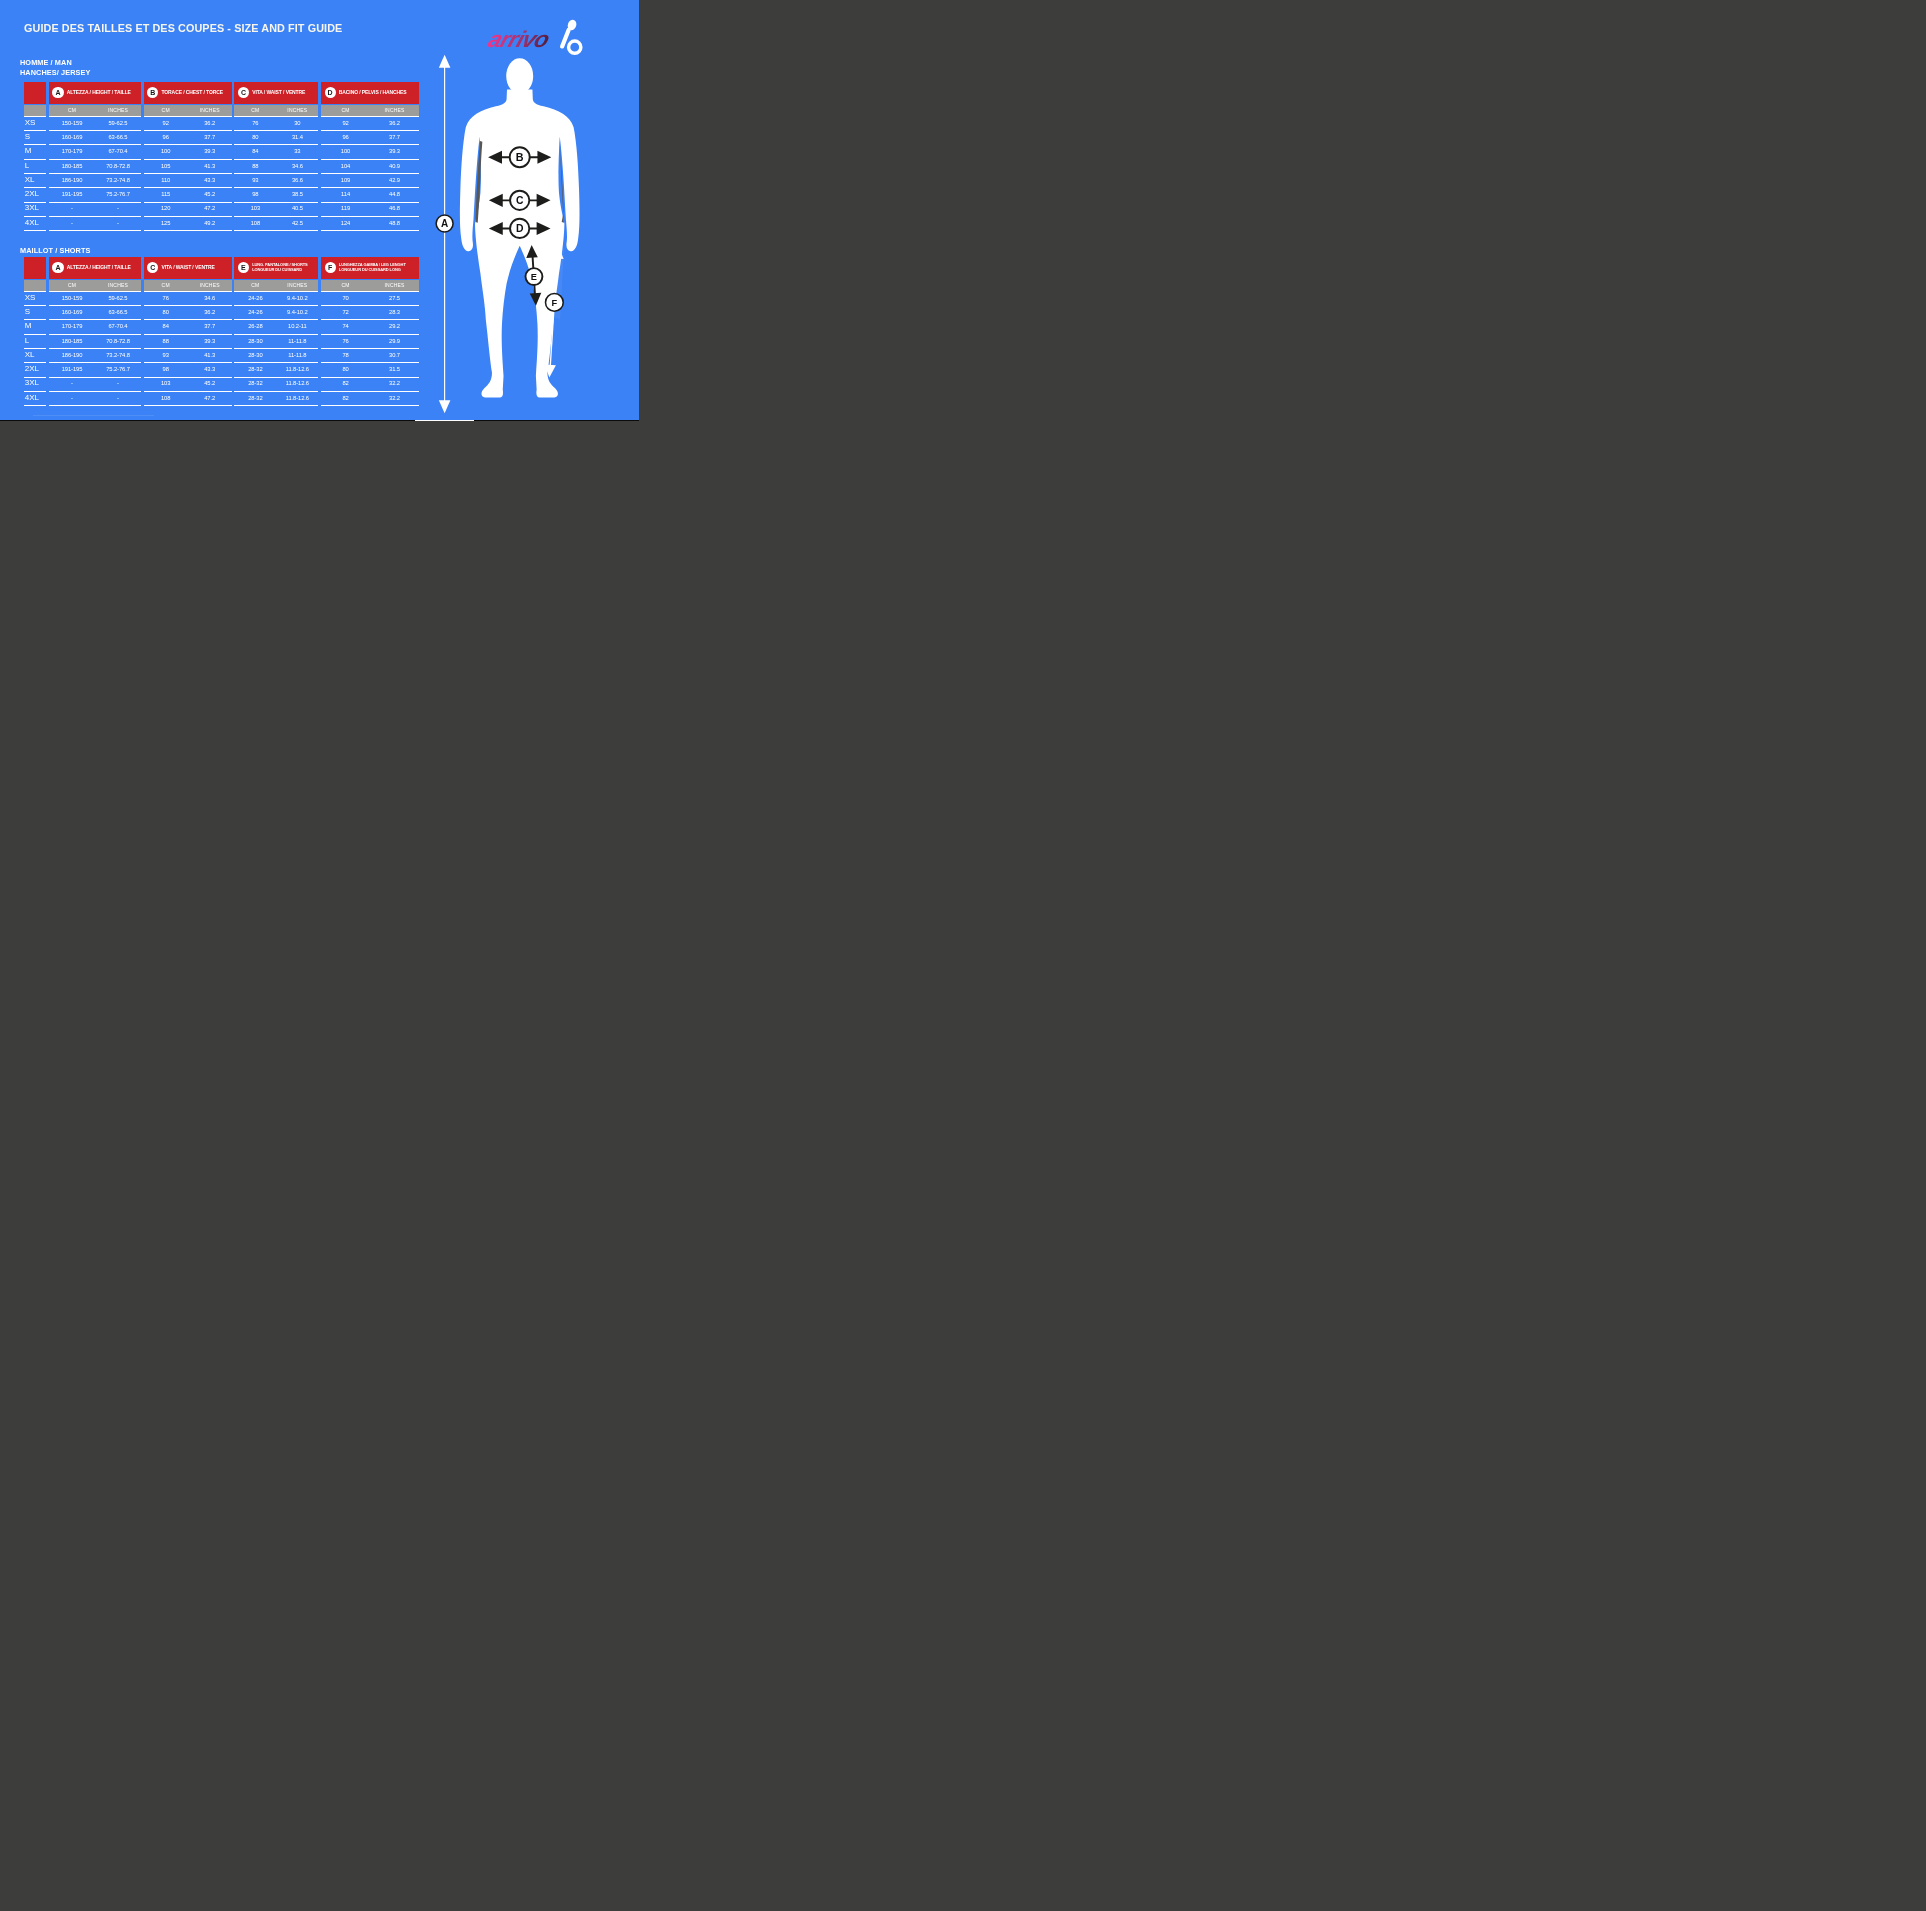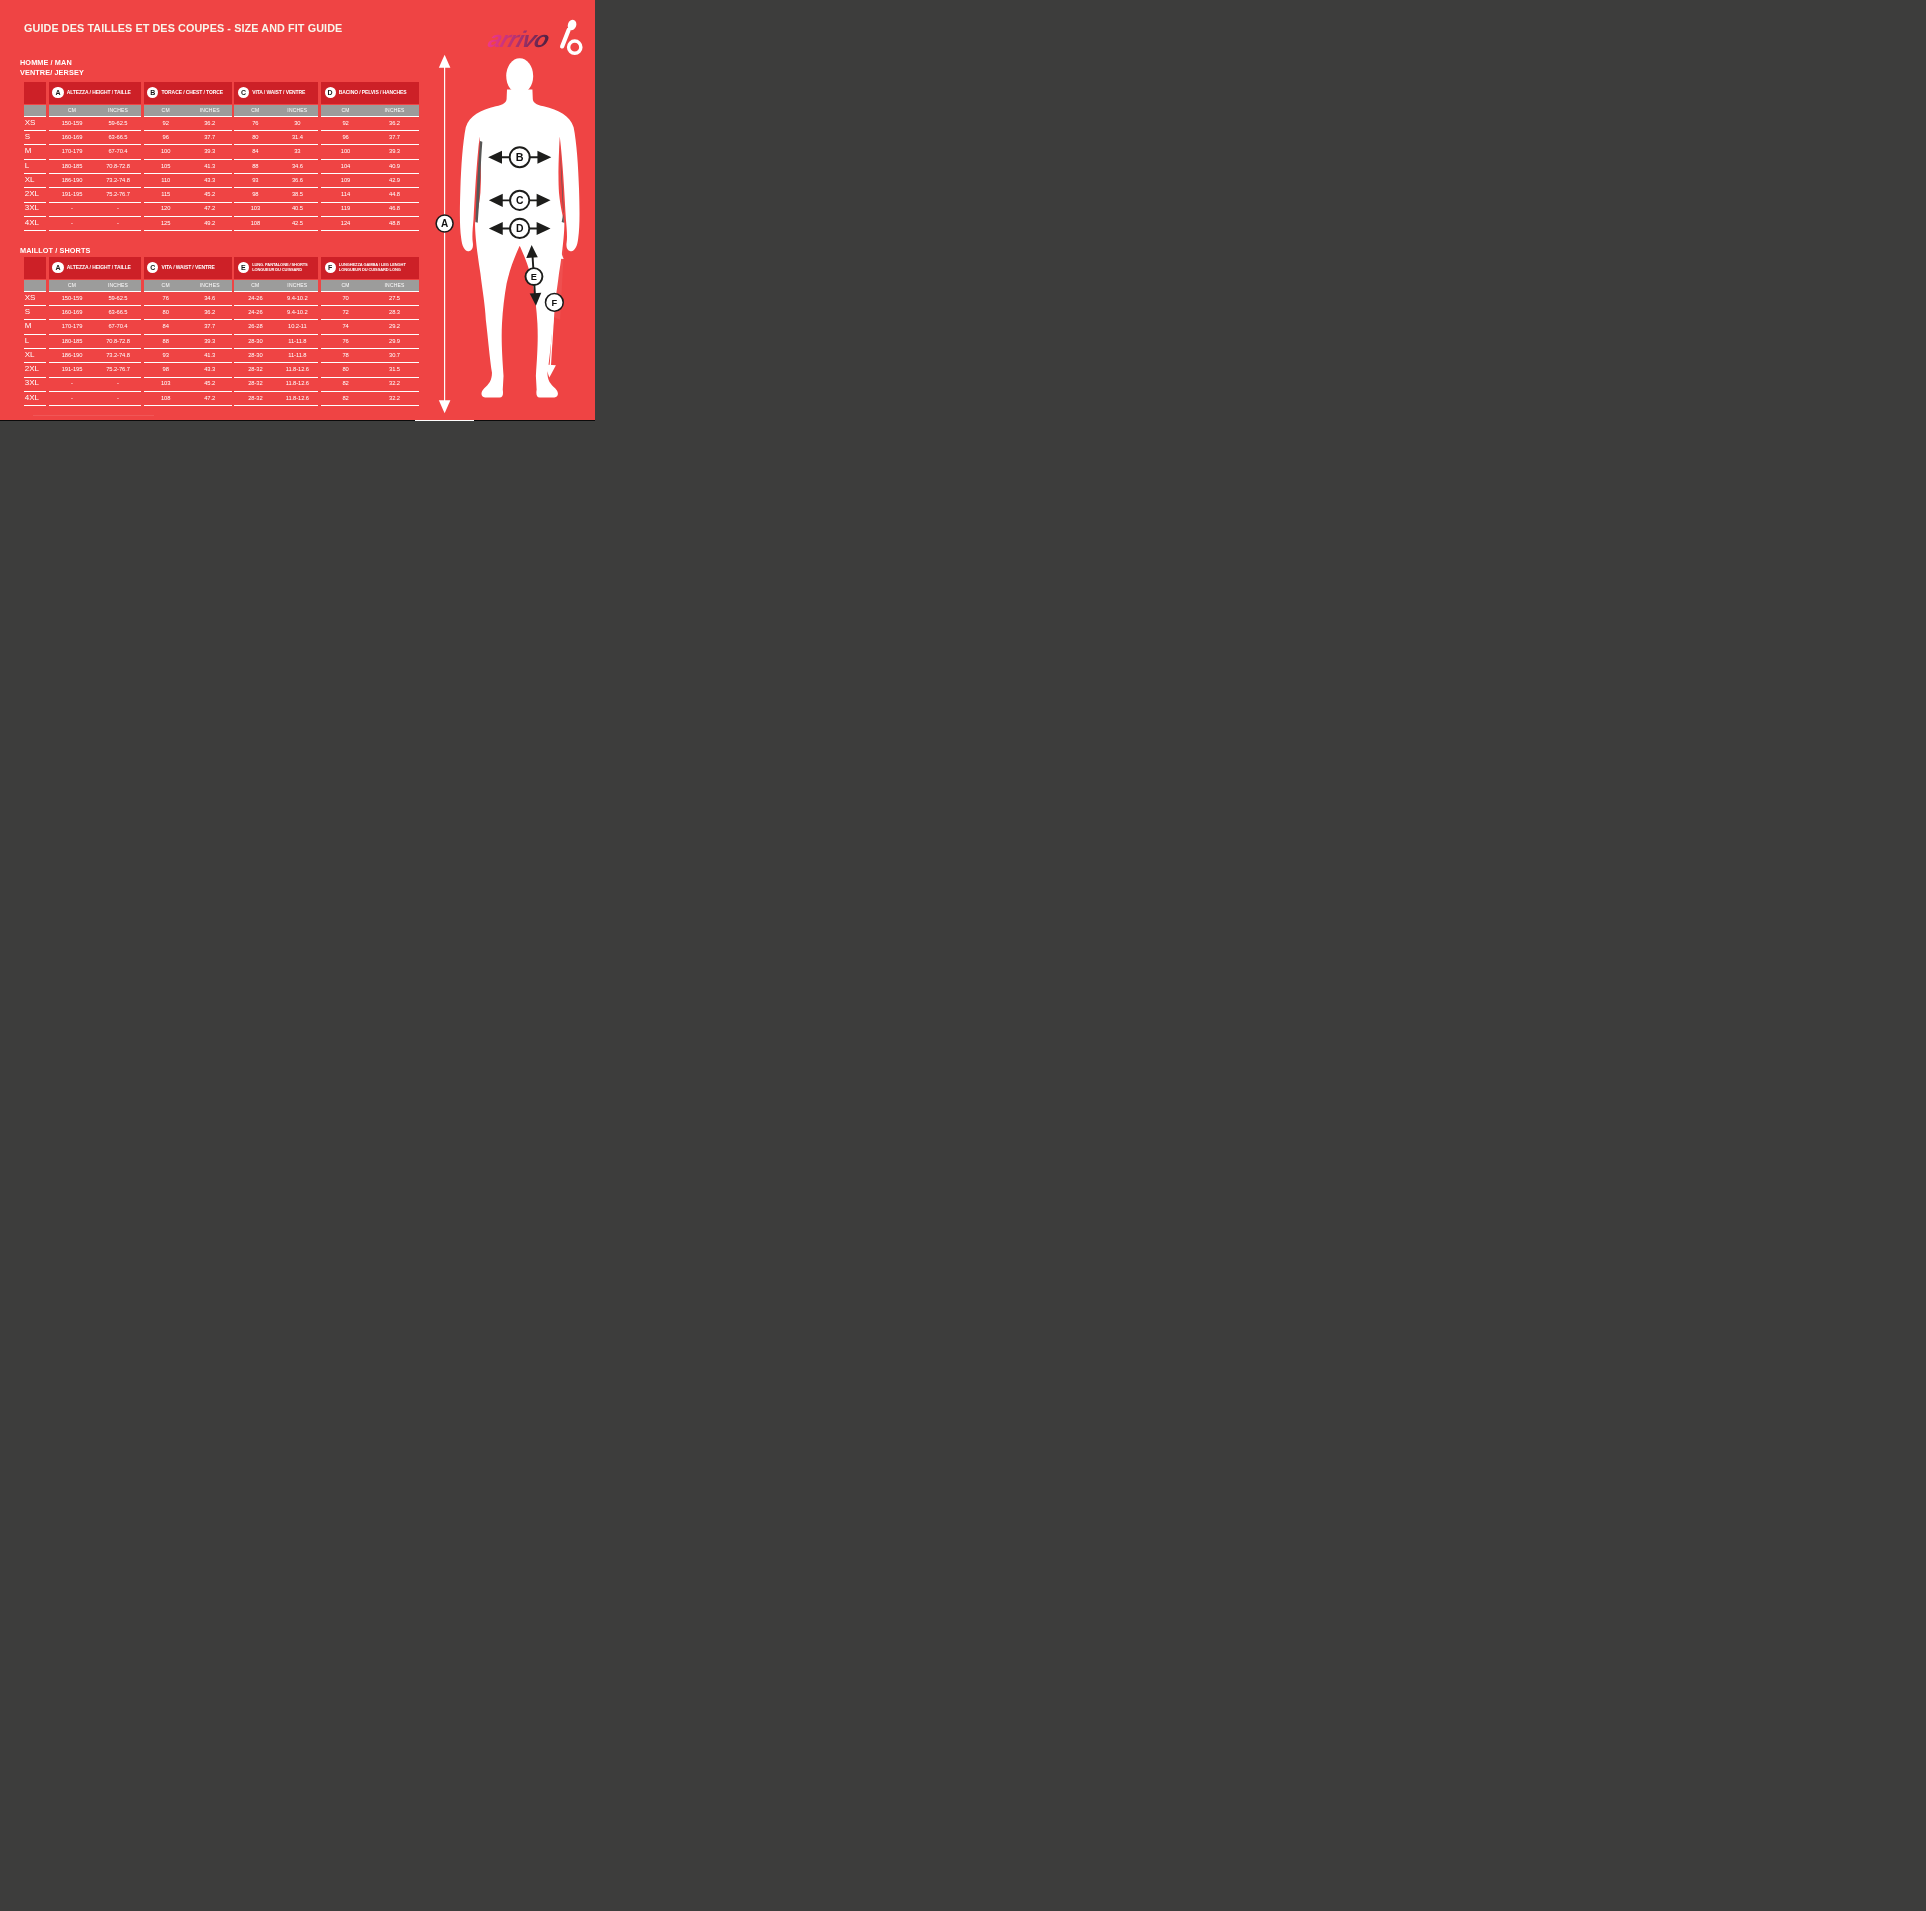--- a/index.html
+++ b/index.html
@@ -1,19 +1,20 @@
 <!DOCTYPE html>
 <html style="font-size:6.2px"><head>
 <meta charset="utf-8">
 <style>
   html,body{margin:0;padding:0;background:#3d3d3c;}
   .page{
     position:relative; width:595px; height:421px; overflow:hidden;
-    background:#ef4444;
+    background:#3b82f6;
     font-family:"Liberation Sans", sans-serif;
+    padding-left:44px;
     -webkit-font-smoothing:antialiased;
   }
   
   .page-title{
     position:absolute; left:24px; top:21.6px;
     font-size:10.8px; font-weight:700; letter-spacing:0.1px;
     color:#F8F6EC;
   }
   .section-label{
     position:absolute; left:20px;
@@ -98,21 +99,21 @@
     </g>
     <g>
       <ellipse cx="224" cy="21" rx="11" ry="14" transform="rotate(18 224 21)" fill="#FFFFFF"></ellipse>
       <line x1="198" y1="77" x2="215" y2="34" stroke="#FFFFFF" stroke-width="11" stroke-linecap="round"></line>
       <circle cx="231" cy="79" r="16" fill="none" stroke="#FFFFFF" stroke-width="9"></circle>
     </g>
   </svg>
 
   <div class="section-label" id="jersey-section-label">
     <div>HOMME / MAN</div>
-    <div>VENTRE/ JERSEY</div>
+    <div>HANCHES/ JERSEY</div>
   </div>
   <div class="section-label" id="shorts-section-label">MAILLOT / SHORTS</div>
 
   <div class="size-table" id="jersey-table">
       <div class="t-row head">
         <div class="cell red"></div>
         <div class="cell red group-head">
           <span class="head-circle">A</span>
           <div class="head-label">
             <div>ALTEZZA / HEIGHT / TAILLE</div>

